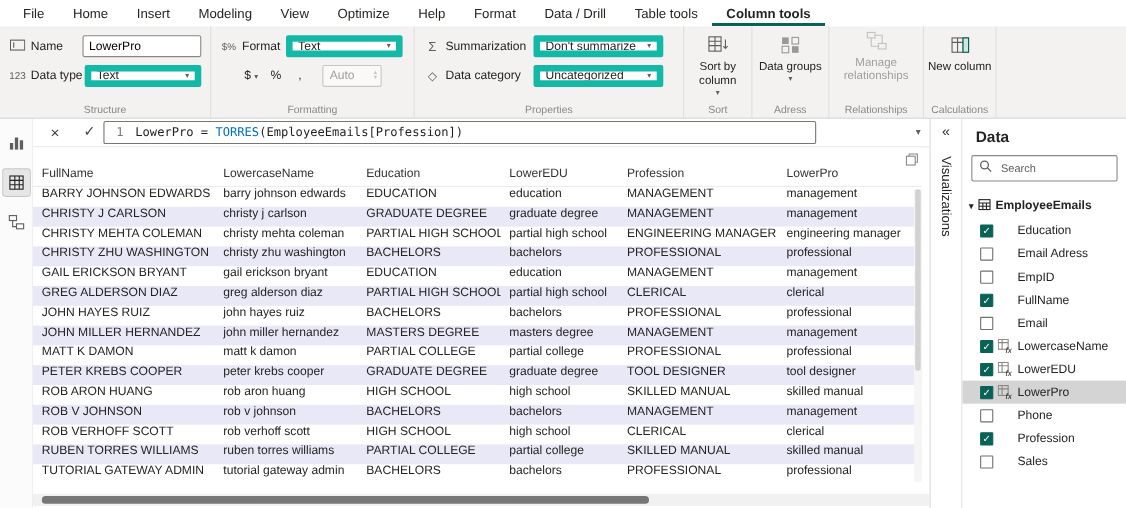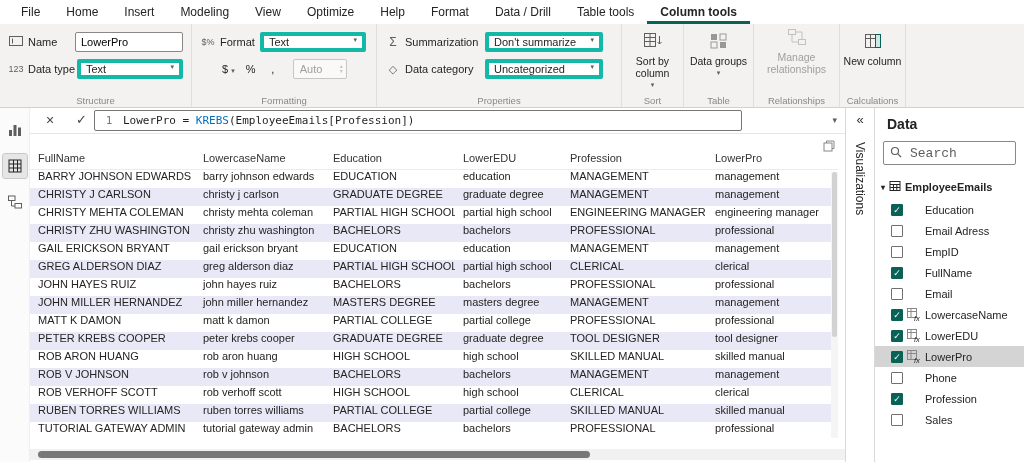--- a/index.html
+++ b/index.html
@@ -16,22 +16,22 @@
   
   .ribbon { position:absolute; top:24px; left:0; right:0; height:84px; background:#f3f2f1;
             border-bottom:1px solid #d1d1d1; display:flex; }
   .rgroup { position:relative; height:100%; border-right:1px solid #e1dfdd; padding:7px 8px 14px 8px; }
   .glabel { position:absolute; bottom:1px; left:0; right:0; text-align:center; font-size:9.5px; color:#8a8886; }
   .rrow { display:flex; align-items:center; height:22px; margin-bottom:5px; font-size:11px; }
   .ricon { width:16px; text-align:center; margin-right:4px; color:#605e5c; font-size:9px; flex:none; }
   .rlabel { color:#252423; white-space:nowrap; }
   .rinput { height:20px; border:1px solid #8a8886; background:#fff; font-family:inherit;
             font-size:11px; padding:0 5px; border-radius:2px; }
-  .rselect { height:20px; border:4px solid #14b8a6; background:#fff; border-radius:2px;
-             display:flex; justify-content:space-between; padding:0 5px;
+  .rselect { height:20px; border:6px solid #14b8a6; background:#fff; border-radius:2px;
+             display:flex; align-items:center; justify-content:space-between; padding:0 5px;
              font-size:11px; white-space:nowrap; overflow:hidden; }
   .chev { font-size:7px; color:#605e5c; margin-left:4px; }
   .fmt-btns { display:flex; align-items:center; gap:2px; margin-left:18px; }
   .fbtn { height:20px; min-width:20px; border:none; background:transparent; font-size:11px;
           color:#252423; padding:0 4px; font-family:inherit; }
   .fchev { font-size:7px; color:#605e5c; }
   .auto-spin { width:54px; height:20px; border:1px solid #c8c6c4; background:#faf9f8; color:#a19f9d;
                display:flex; align-items:center; justify-content:space-between; font-size:11px;
                padding:0 3px 0 6px; margin-left:8px; border-radius:2px; }
   .spin { display:flex; flex-direction:column; font-size:6px; line-height:5px; color:#c8c6c4; }
@@ -75,21 +75,21 @@
   .viz-strip { position:absolute; left:845px; top:108px; bottom:0; width:30px; background:#fff;
                border-left:1px solid #d9d9d9; border-right:1px solid #d9d9d9; }
   .collapse { display:block; text-align:center; margin-top:4px; font-size:13px; color:#333; }
   .viz-title { position:absolute; top:34px; left:50%; transform:translateX(-50%);
                writing-mode:vertical-rl; font-size:12px; color:#252423; white-space:nowrap; }
   
   .data-panel { position:absolute; left:875px; top:108px; right:0; bottom:0; background:#fff; }
   .dp-title { font-size:14px; font-weight:bold; padding:8px 0 0 12px; }
   .searchbox { margin:9px 8px 0 8px; height:24px; border:1px solid #8a8886; border-radius:2px;
                display:flex; align-items:center; padding:0 6px; gap:6px; background:#fff; }
-  .searchbox input { border:none; outline:none; width:100%; font-family:Liberation Mono, monospace; font-size:13px; color:#252423; }
+  .searchbox input { border:none; outline:none; width:100%; font-family:Liberation Sans, sans-serif; font-size:10px; color:#252423; }
   .searchbox input::placeholder { color:#605e5c; }
   .tree-row { margin-top:12px; display:flex; align-items:center; gap:4px; padding-left:6px;
               font-size:11px; font-weight:bold; height:20px; }
   .tchev { font-size:8px; color:#252423; }
   .field-list { margin-top:2px; }
   .field { height:21px; display:flex; align-items:center; padding-left:16px; font-size:11px; }
   .field.selected { background:var(--selbg); }
   .cb { width:12px; height:12px; border:1px solid #707070; border-radius:1px; background:#fff;
         font-size:9px; line-height:11px; text-align:center; color:#fff; flex:none; }
   .cb.checked { background:var(--accent); border-color:var(--accent); }
@@ -208,21 +208,21 @@
         <svg width="18" height="18" viewBox="0 0 18 18">
             <rect x="1" y="2" width="6" height="6" fill="#9a9896"></rect>
             <rect x="10" y="2" width="6" height="6" fill="none" stroke="#9a9896"></rect>
             <rect x="1" y="10" width="6" height="6" fill="none" stroke="#9a9896"></rect>
             <rect x="10" y="10" width="6" height="6" fill="#9a9896"></rect>
           </svg>
       </span>
       <span>Data groups</span>
       <span class="bchev">▾</span>
     </div>
-    <div class="glabel">Table</div>
+    <div class="glabel">Adress</div>
   </div>
 
   <div class="rgroup" style="width:86px; padding:0 3px 14px;">
     <div class="bigbtn disabled">
       <span class="bicon">
         <svg width="20" height="18" viewBox="0 0 20 18" fill="none" stroke="#c3c1bf">
             <rect x="1.5" y="1.5" width="7" height="5"></rect>
             <rect x="11.5" y="11.5" width="7" height="5"></rect>
             <path d="M5 6.5 V14 H11.5"></path>
             <path d="M15 11.5 V4 H8.5"></path>
@@ -275,21 +275,21 @@
         <path d="M4.5 6.5 V12 H8"></path>
       </svg>
   </div>
 </div>
 
 <div class="formula-bar">
   <span class="fx-close">×</span>
   <span class="fx-check">✓</span>
   <div class="formula-input">
     <span class="lineno">1</span>
-    <span class="code"><span>LowerPro = </span><span class="kw">KREBS</span><span>(EmployeeEmails[Profession])</span></span>
+    <span class="code"><span>LowerPro = </span><span class="kw">TORRES</span><span>(EmployeeEmails[Profession])</span></span>
   </div>
   <span class="fx-expand">▾</span>
 </div>
 
 <div class="grid">
   <span class="copy-ico">
     <svg width="12" height="12" viewBox="0 0 12 12" fill="none" stroke="#8a8886">
         <rect x="1" y="3" width="8" height="8"></rect>
         <path d="M3.5 3 V1 H11 V8.5 H9"></path>
       </svg>

